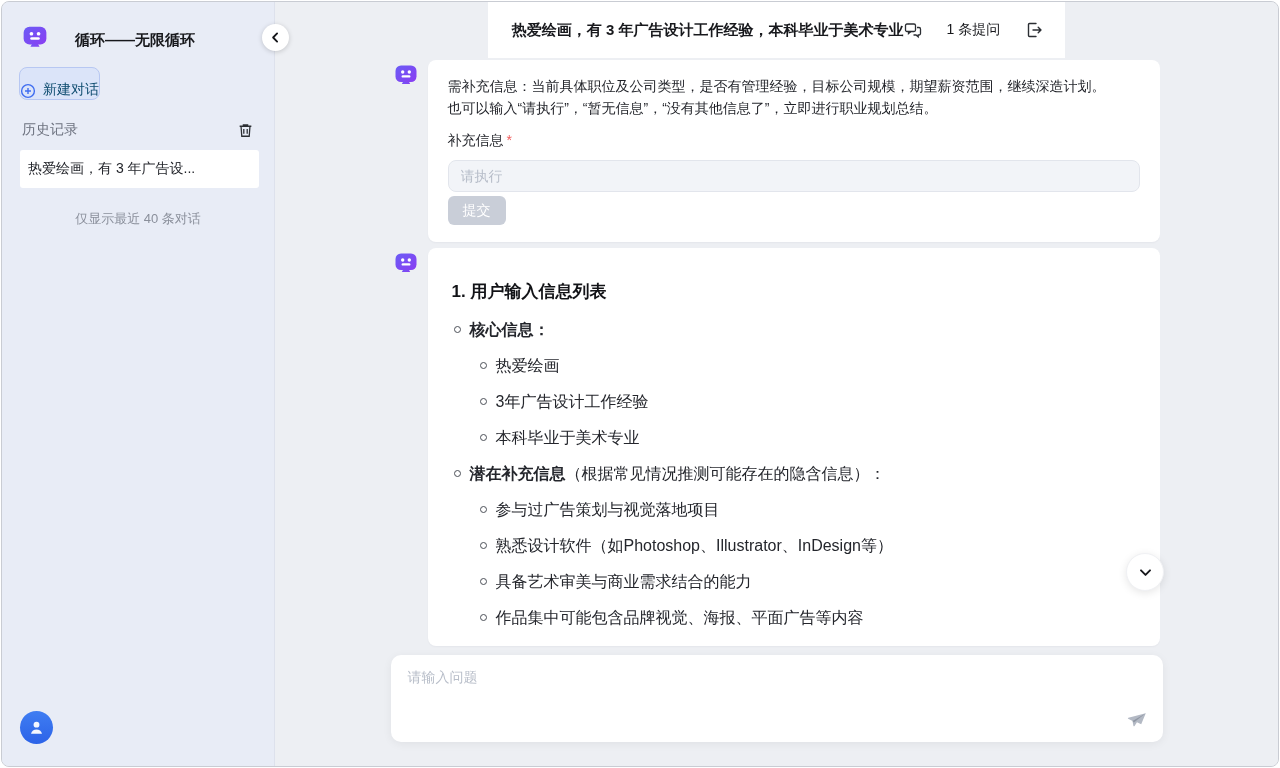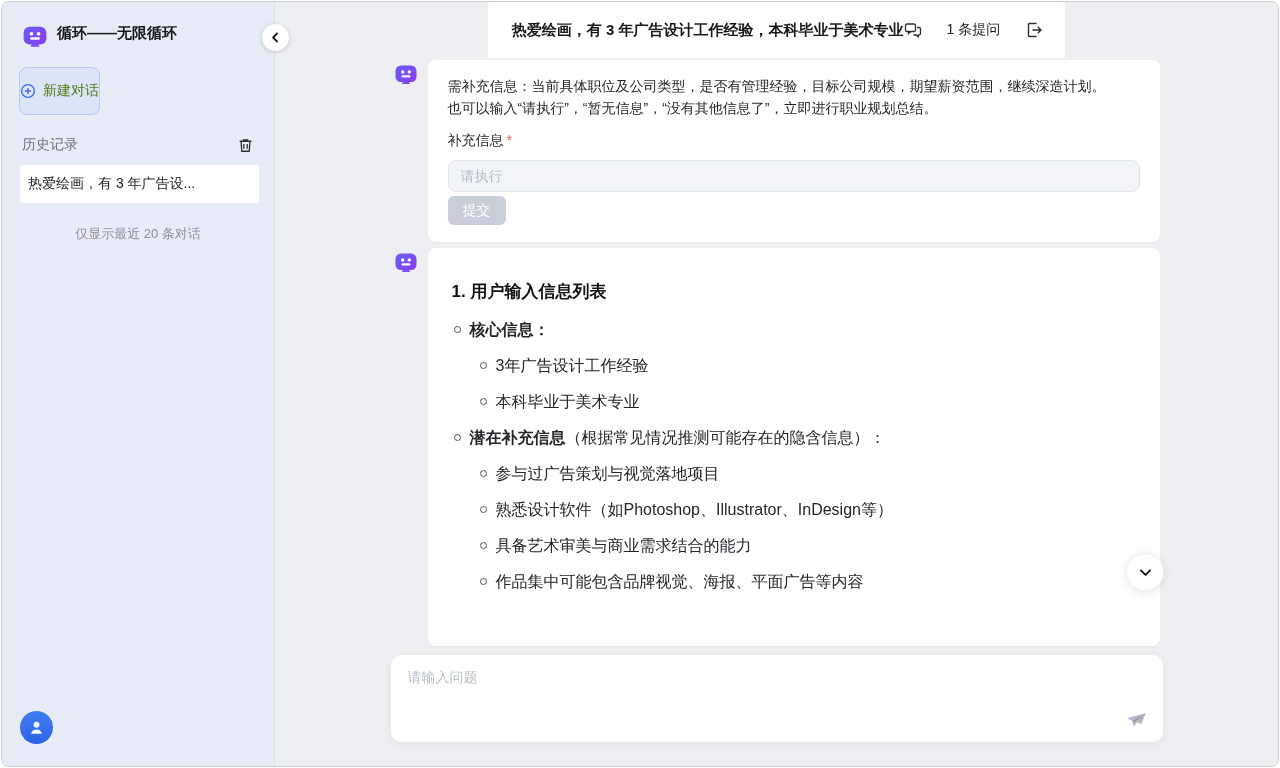--- a/index.html
+++ b/index.html
@@ -1,23 +1,23 @@
 <!DOCTYPE html>
 <html><head>
 <meta charset="utf-8">
 <style>
   * { margin:0; padding:0; box-sizing:border-box; }
   html,body { width:1280px; height:768px; font-family:"Liberation Sans","DejaVu Sans",sans-serif; background:#fff; }
   .frame { position:relative; width:1278px; height:766px; margin:1px; border:1px solid #c9ccd3; border-radius:8px; overflow:hidden; display:flex; background:#edeff3; }
 
   
   .sidebar { position:relative; width:273px; flex:0 0 273px; background:#e8ecf6; border-right:1px solid #dde1ec; }
-  .brand { display:flex; align-items:flex-start; gap:9px; padding:22px 18px 0 20px; }
+  .brand { display:flex; align-items:flex-end; gap:27px; padding:22px 18px 0 20px; }
   .brand-title { font-size:15px; font-weight:bold; color:#17181c; }
-  .new-chat-btn { display:flex; align-items:center; justify-content:center; gap:7px; margin:17px 17px 0 17px; height:48px; background:#dbe4f9; border:1px solid #b7c7f2; border-radius:8px; color:#4d7c0f; font-size:14px; cursor:pointer; }
+  .new-chat-btn { display:flex; align-items:flex-end; justify-content:center; gap:7px; margin:17px 17px 0 17px; height:33px; background:#dbe4f9; border:1px solid #b7c7f2; border-radius:8px; color:#0c4a6e; font-size:14px; cursor:pointer; }
   .history-head { display:flex; align-items:center; justify-content:space-between; margin:21px 20px 8px 20px; }
   .history-label { font-size:14px; color:#6e7380; }
   .trash-btn { background:none; border:none; cursor:pointer; display:flex; padding:0; }
   .history-item { margin:11px 15px 0 18px; background:#ffffff; border-radius:3px; padding:10px 8px; font-size:14px; color:#1f2127; white-space:nowrap; overflow:hidden; cursor:pointer; }
   .history-note { margin-top:22px; text-align:center; font-size:13px; color:#8a8f9b; }
   .user-avatar { position:absolute; left:18px; bottom:22px; width:33px; height:33px; border-radius:50%; background:linear-gradient(180deg,#3f7df2,#2c63e8); display:flex; align-items:center; justify-content:center; cursor:pointer; }
 
   
   .main { position:relative; flex:1; display:flex; flex-direction:column; background:#edeff3; min-width:0;align-items:center; }
   .topbar { height:56px; flex:0 0 56px; background:#ffffff; display:flex; align-items:center; padding-left:24px; padding-right:22px; }
@@ -104,21 +104,21 @@
         <span style="display:flex">
           <svg width="17" height="17" viewBox="0 0 16 16" fill="none" stroke="#2b2e33" stroke-width="1.2">
             <path d="M2.5 4h11M6 4V2.6h4V4M3.8 4l.7 9.4h7l.7-9.4M6.4 6.5v4.6M9.6 6.5v4.6"></path>
           </svg>
         </span>
       </button>
     </div>
 
     <div class="history-item">热爱绘画，有 3 年广告设...</div>
 
-    <div class="history-note">仅显示最近 20 条对话</div>
+    <div class="history-note">仅显示最近 40 条对话</div>
 
     <div class="user-avatar">
       <span style="display:flex">
         <svg width="19" height="19" viewBox="0 0 20 20">
           <circle cx="10" cy="7" r="3.1" fill="#fff" opacity="0.95"></circle>
           <path d="M4.2 16.6c.6-3.1 3-4.6 5.8-4.6s5.2 1.5 5.8 4.6z" fill="#fff" opacity="0.95"></path>
         </svg>
       </span>
     </div>
   </aside>
@@ -184,20 +184,21 @@
               <rect x="1.5" y="2.5" width="21" height="16.5" rx="5.5" fill="url(#botgrad)"></rect>
               <circle cx="8.7" cy="9" r="1.7" fill="#fff"></circle>
               <circle cx="15.3" cy="9" r="1.7" fill="#fff"></circle>
               <rect x="7.6" y="12.2" width="8.8" height="2.4" rx="1.2" fill="#fff"></rect>
             </svg>
           </div>
           <div class="card card-doc">
             <div class="doc-h">1. 用户输入信息列表</div>
             <ul class="doc-list">
               <li><b class="inline">核心信息：</b></li>
+              <li class="sub">热爱绘画</li>
               <li class="sub">3年广告设计工作经验</li>
               <li class="sub">本科毕业于美术专业</li>
               <li><b class="inline">潜在补充信息</b><span>（根据常见情况推测可能存在的隐含信息）：</span></li>
               <li class="sub">参与过广告策划与视觉落地项目</li>
               <li class="sub">熟悉设计软件（如Photoshop、Illustrator、InDesign等）</li>
               <li class="sub">具备艺术审美与商业需求结合的能力</li>
               <li class="sub">作品集中可能包含品牌视觉、海报、平面广告等内容</li>
             </ul>
 
           </div>

